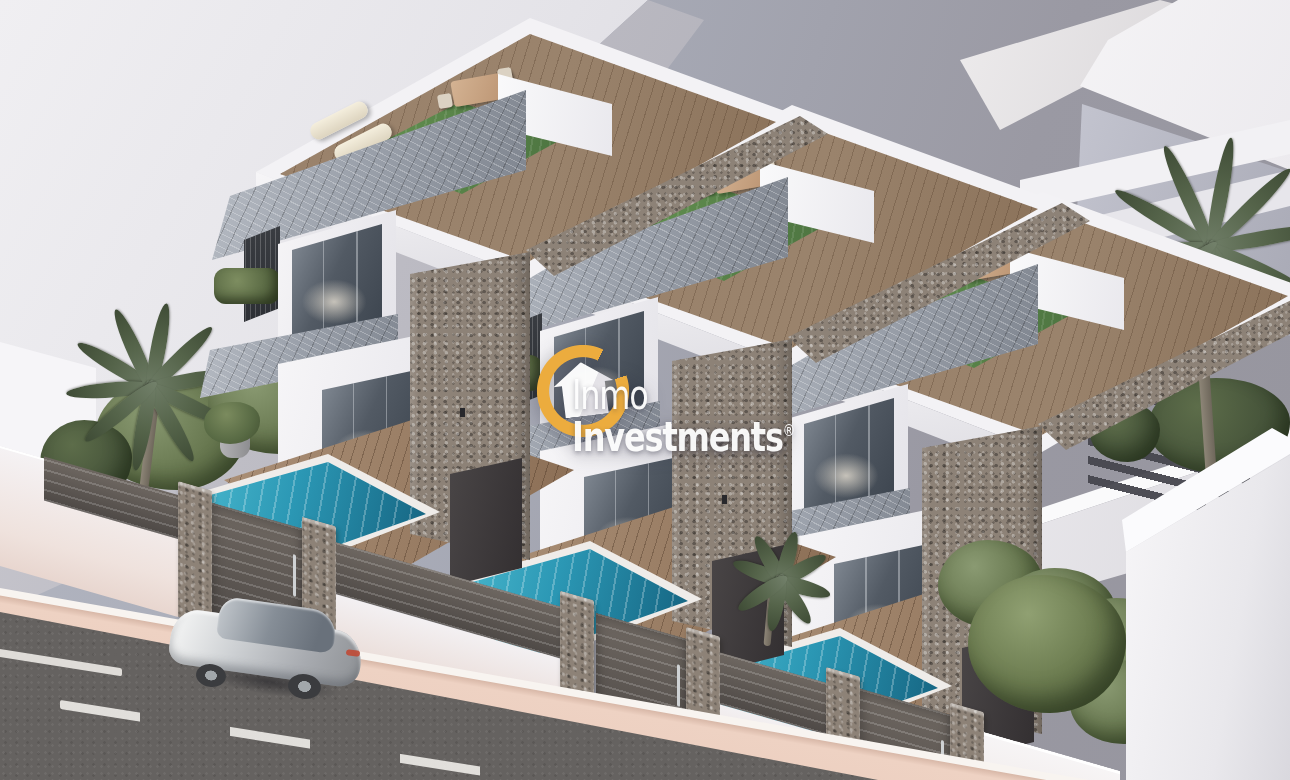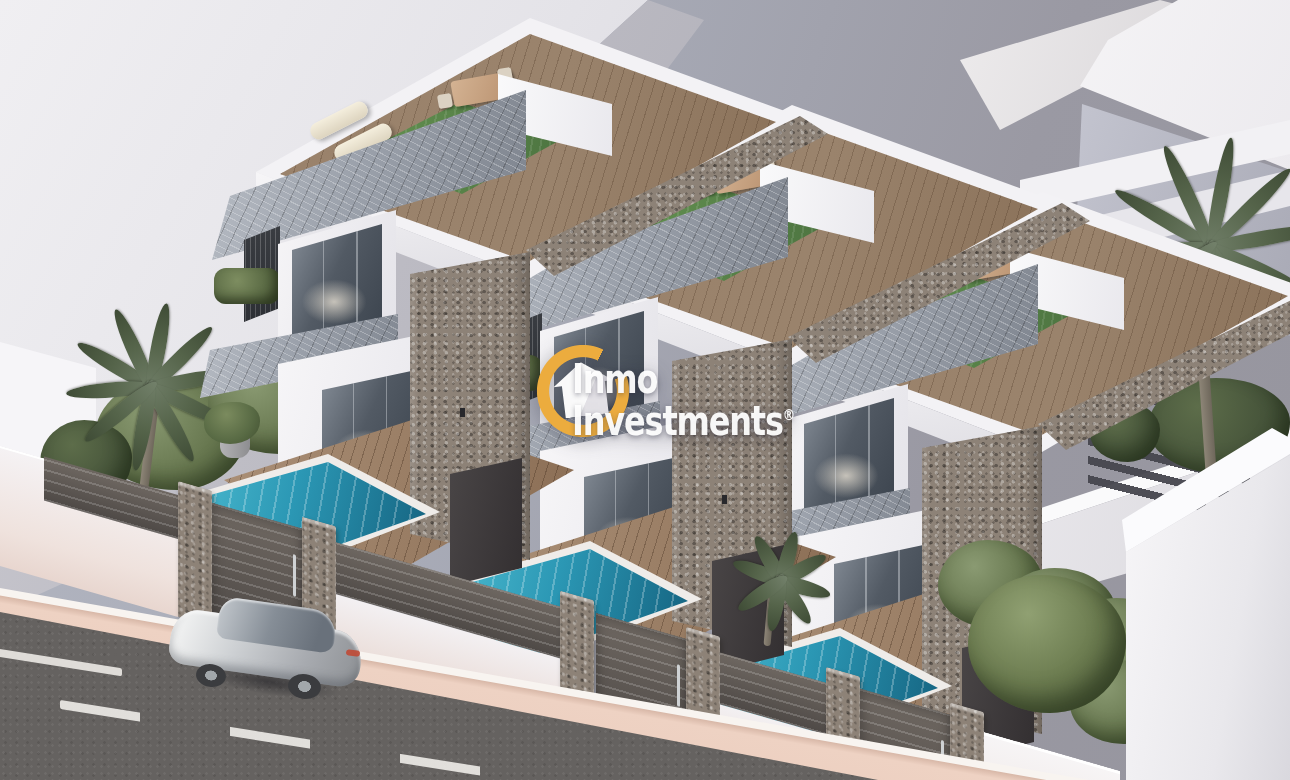--- a/index.html
+++ b/index.html
@@ -201,21 +201,21 @@
   
   .wm{left:490px;top:330px;width:460px;height:150px;z-index:50;
     filter:drop-shadow(0 3px 9px rgba(40,40,58,.38));}
   .wm-ring{left:46px;top:14px;width:94px;height:94px;border-radius:50%;
     background:conic-gradient(#ecac3e 0 26deg, rgba(0,0,0,0) 26deg 70deg, #ecac3e 70deg 360deg);
     -webkit-mask:radial-gradient(closest-side, rgba(0,0,0,0) 71%, #000 73% 97%, rgba(0,0,0,0) 99%);
     mask:radial-gradient(closest-side, rgba(0,0,0,0) 71%, #000 73% 97%, rgba(0,0,0,0) 99%);}
   .wm-house{left:64px;top:32px;width:60px;height:54px;background:linear-gradient(120deg,#ffffff 58%,#e7e5ea 59%);
     clip-path:polygon(50% 0,100% 40%,86% 40%,86% 100%,14% 100%,14% 40%,0 40%);
     transform:rotate(-7deg);opacity:.97;}
-  .wm-text{left:82px;top:32px;width:370px;color:rgba(255,255,255,.95);font-weight:700;
+  .wm-text{left:82px;top:48px;width:370px;color:rgba(255,255,255,.95);font-weight:400;
     text-shadow:0 2px 6px rgba(45,45,62,.40);}
   .wm-line{display:block;position:relative !important;font-size:41px;line-height:35px;
     letter-spacing:-1.5px;transform:scaleX(.78);transform-origin:0 0;white-space:nowrap;}
   .wm-text .reg{position:relative !important;font-size:16px;vertical-align:super;letter-spacing:0;}
 </style>
 </head>
 <body>
 
 <div id="stage">
 

